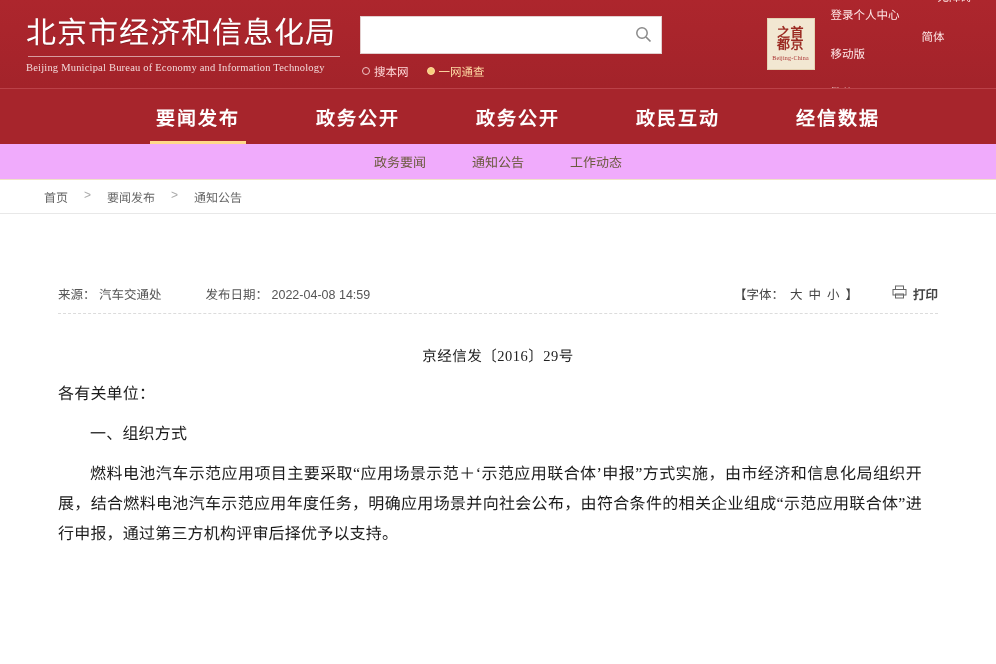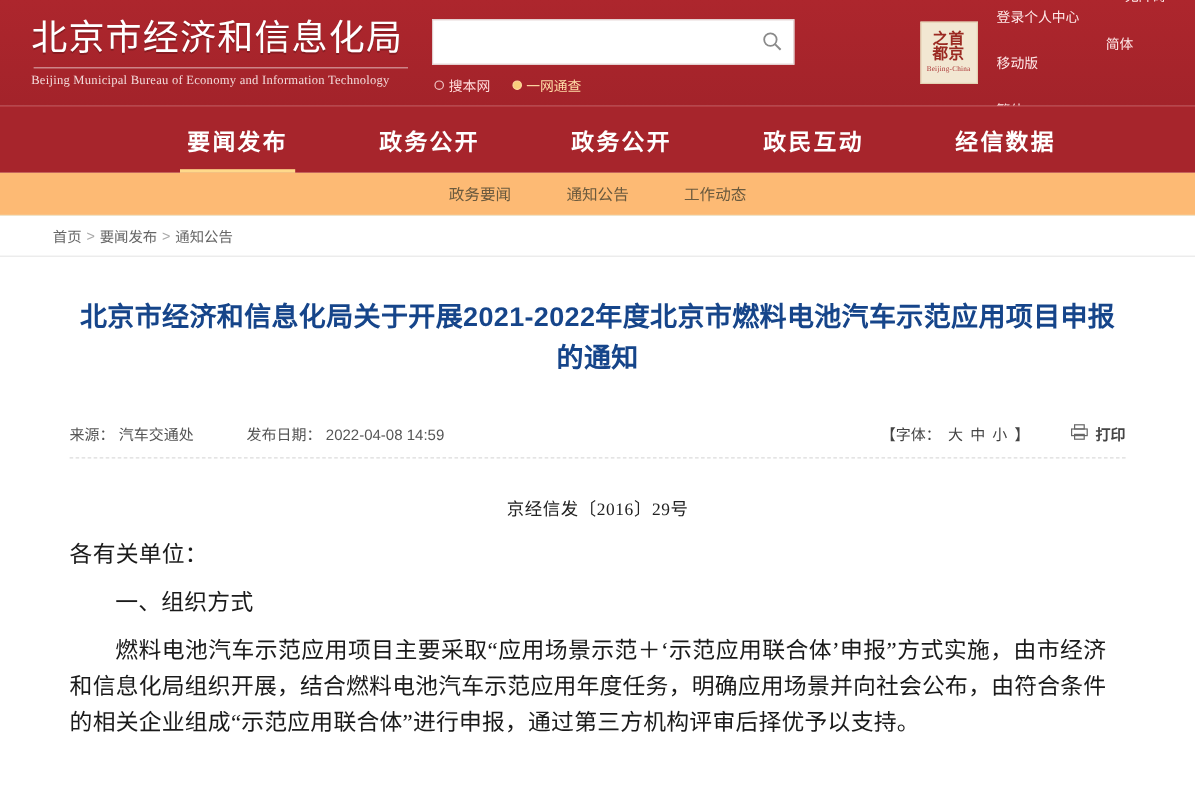--- a/index.html
+++ b/index.html
@@ -139,40 +139,40 @@
   .nav-item.active::after {
     content: "";
     position: absolute; bottom: 0; left: 50%;
     transform: translateX(-50%);
     width: 96px; height: 3px; background: #ffd98a;
   }
 
   
   .subnav {
     height: 36px;
-    background: #fdba74;
+    background: #f0abfc;
     border-bottom: 1px solid #f0e3c8;
     display: flex; align-items: center; justify-content: center;
     gap: 46px;
     font-size: 13px;
     color: #6b5a3e;
   }
   .subnav-item { cursor: pointer; }
 
   
   .crumb-wrap {
     border-bottom: 1px solid #e8e8e8;
     height: 34px;
     display: flex; align-items: center;
   }
   .crumb {
     width: 940px; margin: 0 auto;
     padding-left: 16px;
     font-size: 12px; color: #666;
-    display: flex; align-items: center; gap: 4px;
+    display: flex; gap: 16px;
   }
   .crumb a { color: #666; text-decoration: none; cursor: pointer; }
   .crumb .sep { color: #aaa; }
 
   
   .article {
     width: 880px;
     margin: 0 auto;
     padding: 34px 0 0 0;
   }
@@ -209,21 +209,21 @@
   .docnum {
     text-align: center;
     margin-top: 30px;
     font-size: 14.5px;
     color: #222;
     font-family: "Liberation Serif", serif;
     letter-spacing: .5px;
   }
   .body-text { margin-top: 14px; }
   .body-text p {
-    font-size: 19px;
+    font-size: 16px;
     line-height: 30px;
     color: #1a1a1a;
     margin: 10px 16px 0 0;
     text-align: justify;
     font-family: "Liberation Serif", serif;
     letter-spacing: .2px;
   }
   .body-text p.indent { text-indent: 2em; }
   .body-text p.noindent { text-indent: 0; }
 </style>
@@ -310,21 +310,20 @@
     <a>首页</a>
     <span class="sep">&gt;</span>
     <a>要闻发布</a>
     <span class="sep">&gt;</span>
     <a>通知公告</a>
   </div>
 </div>
 
 <div class="article">
 
-  <div class="title">北京市经济和信息化局关于开展2021-2022年度北京市燃料电池汽车示范应用项目申报的通知</div>
 
   <div class="meta">
     <span class="m-src">
       <span>来源：</span>
       <span>汽车交通处</span>
     </span>
     <span class="m-date">
       <span>发布日期：</span>
       <span>2022-04-08 14:59</span>
     </span>

